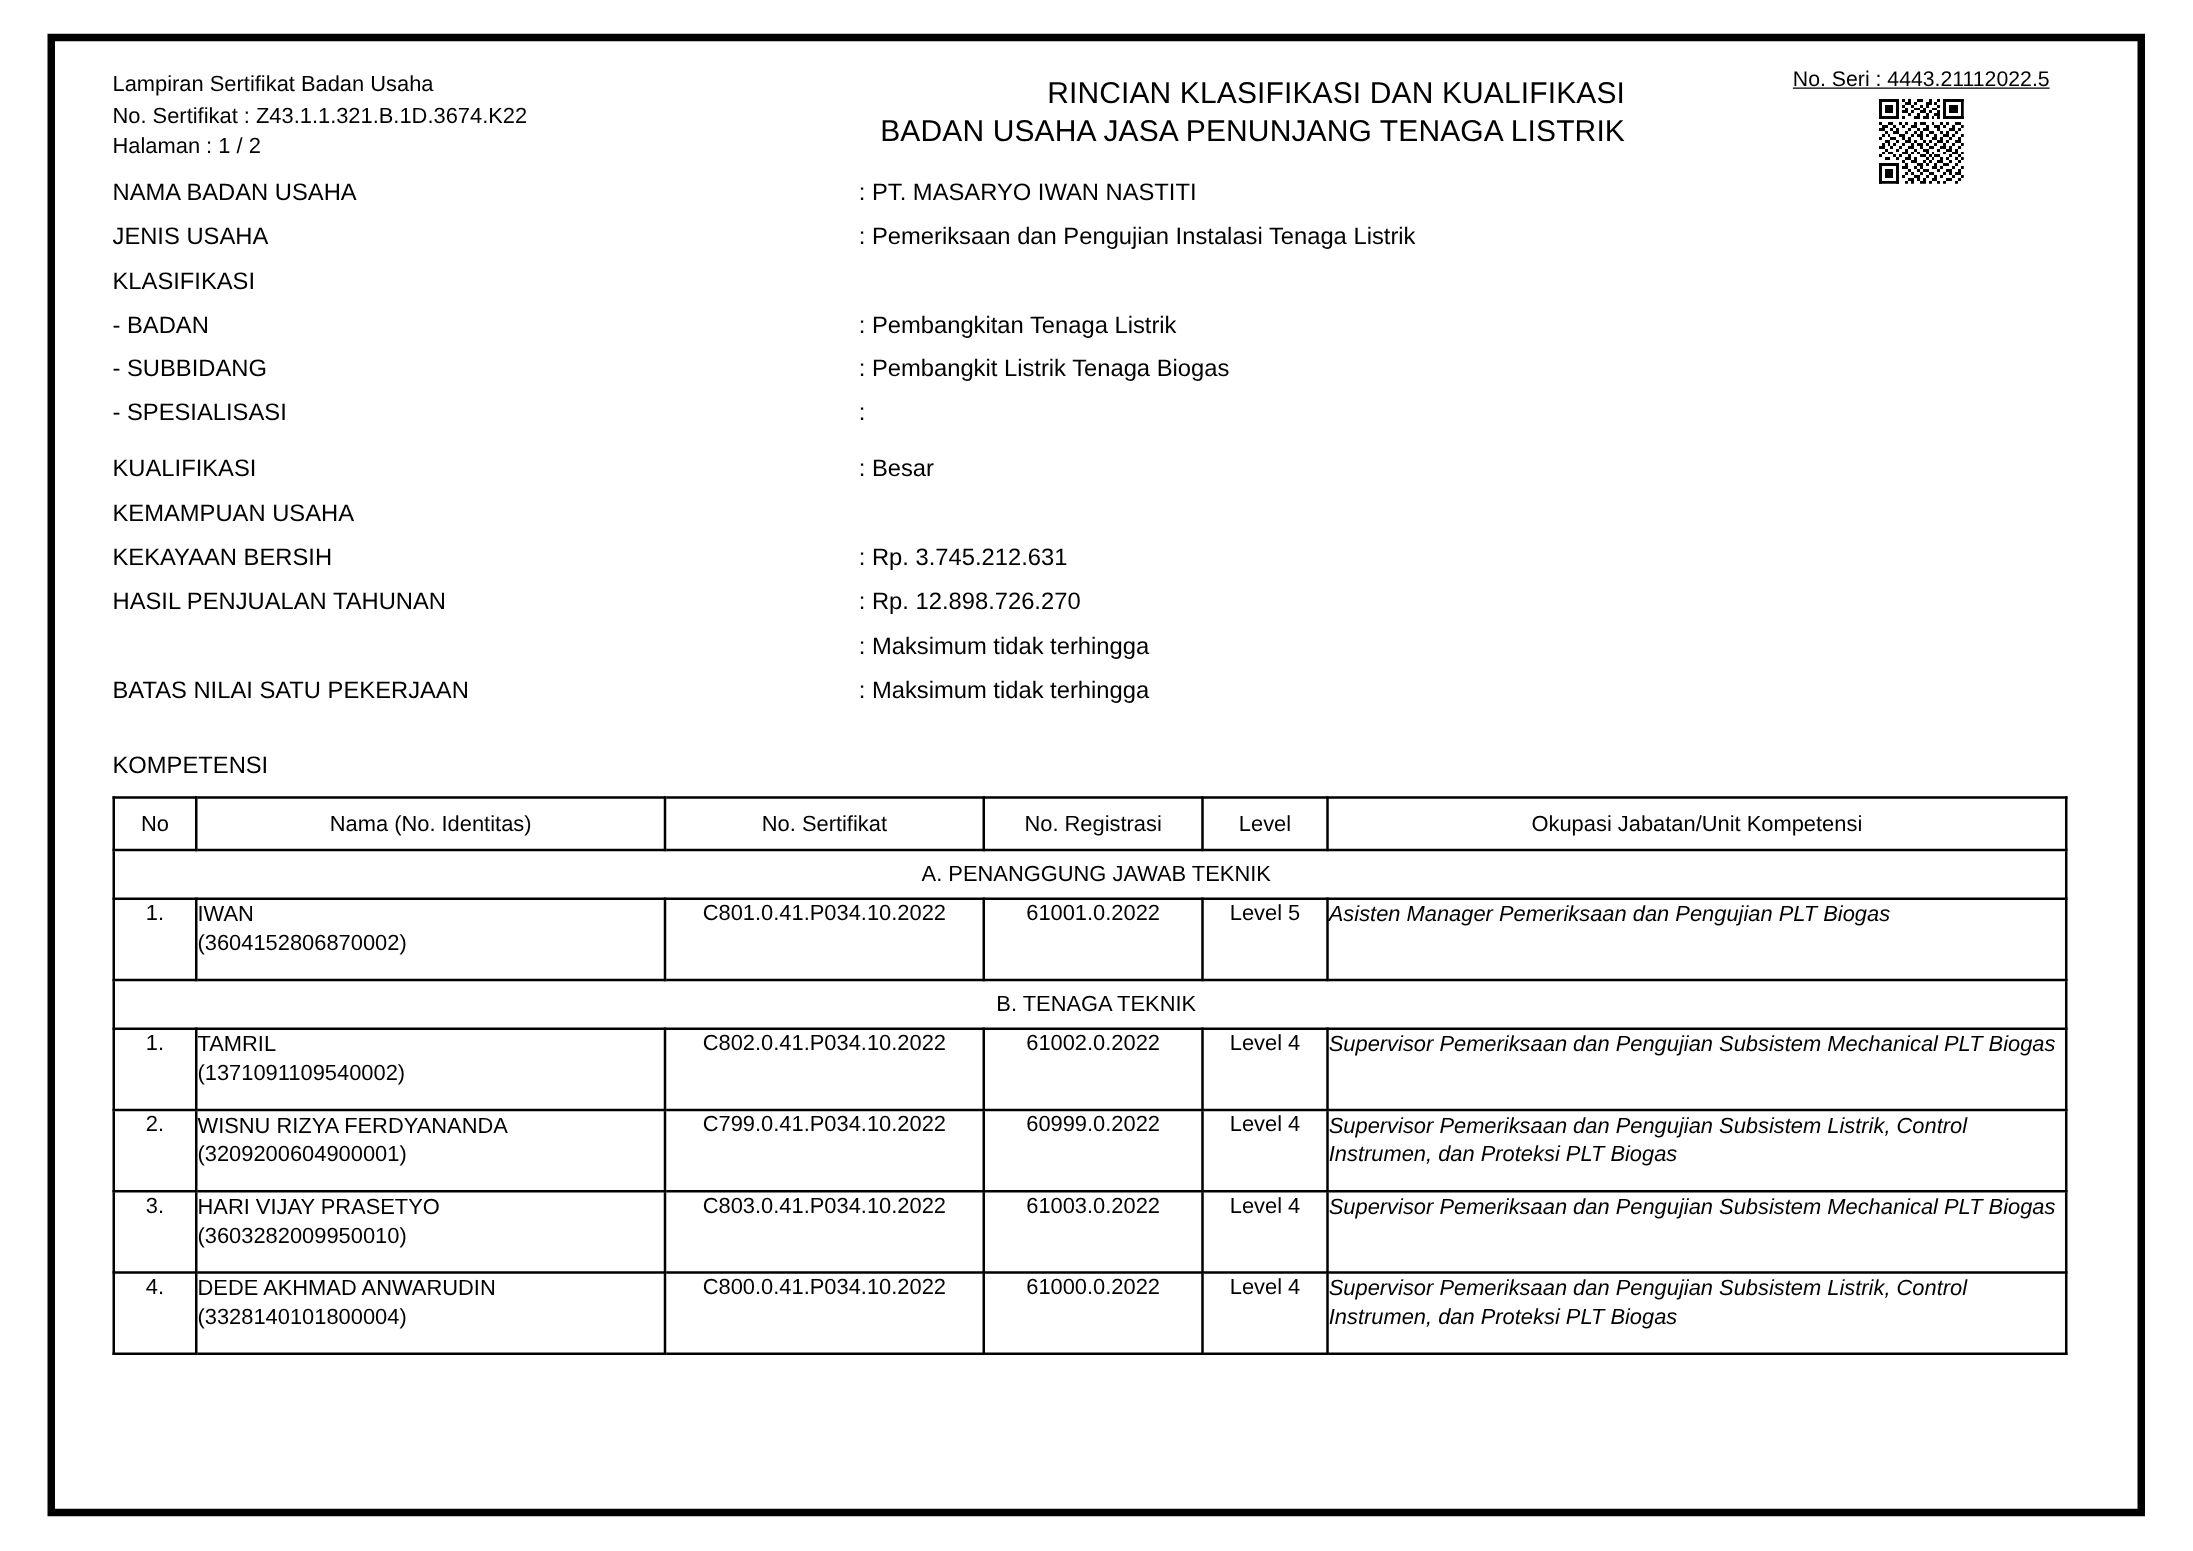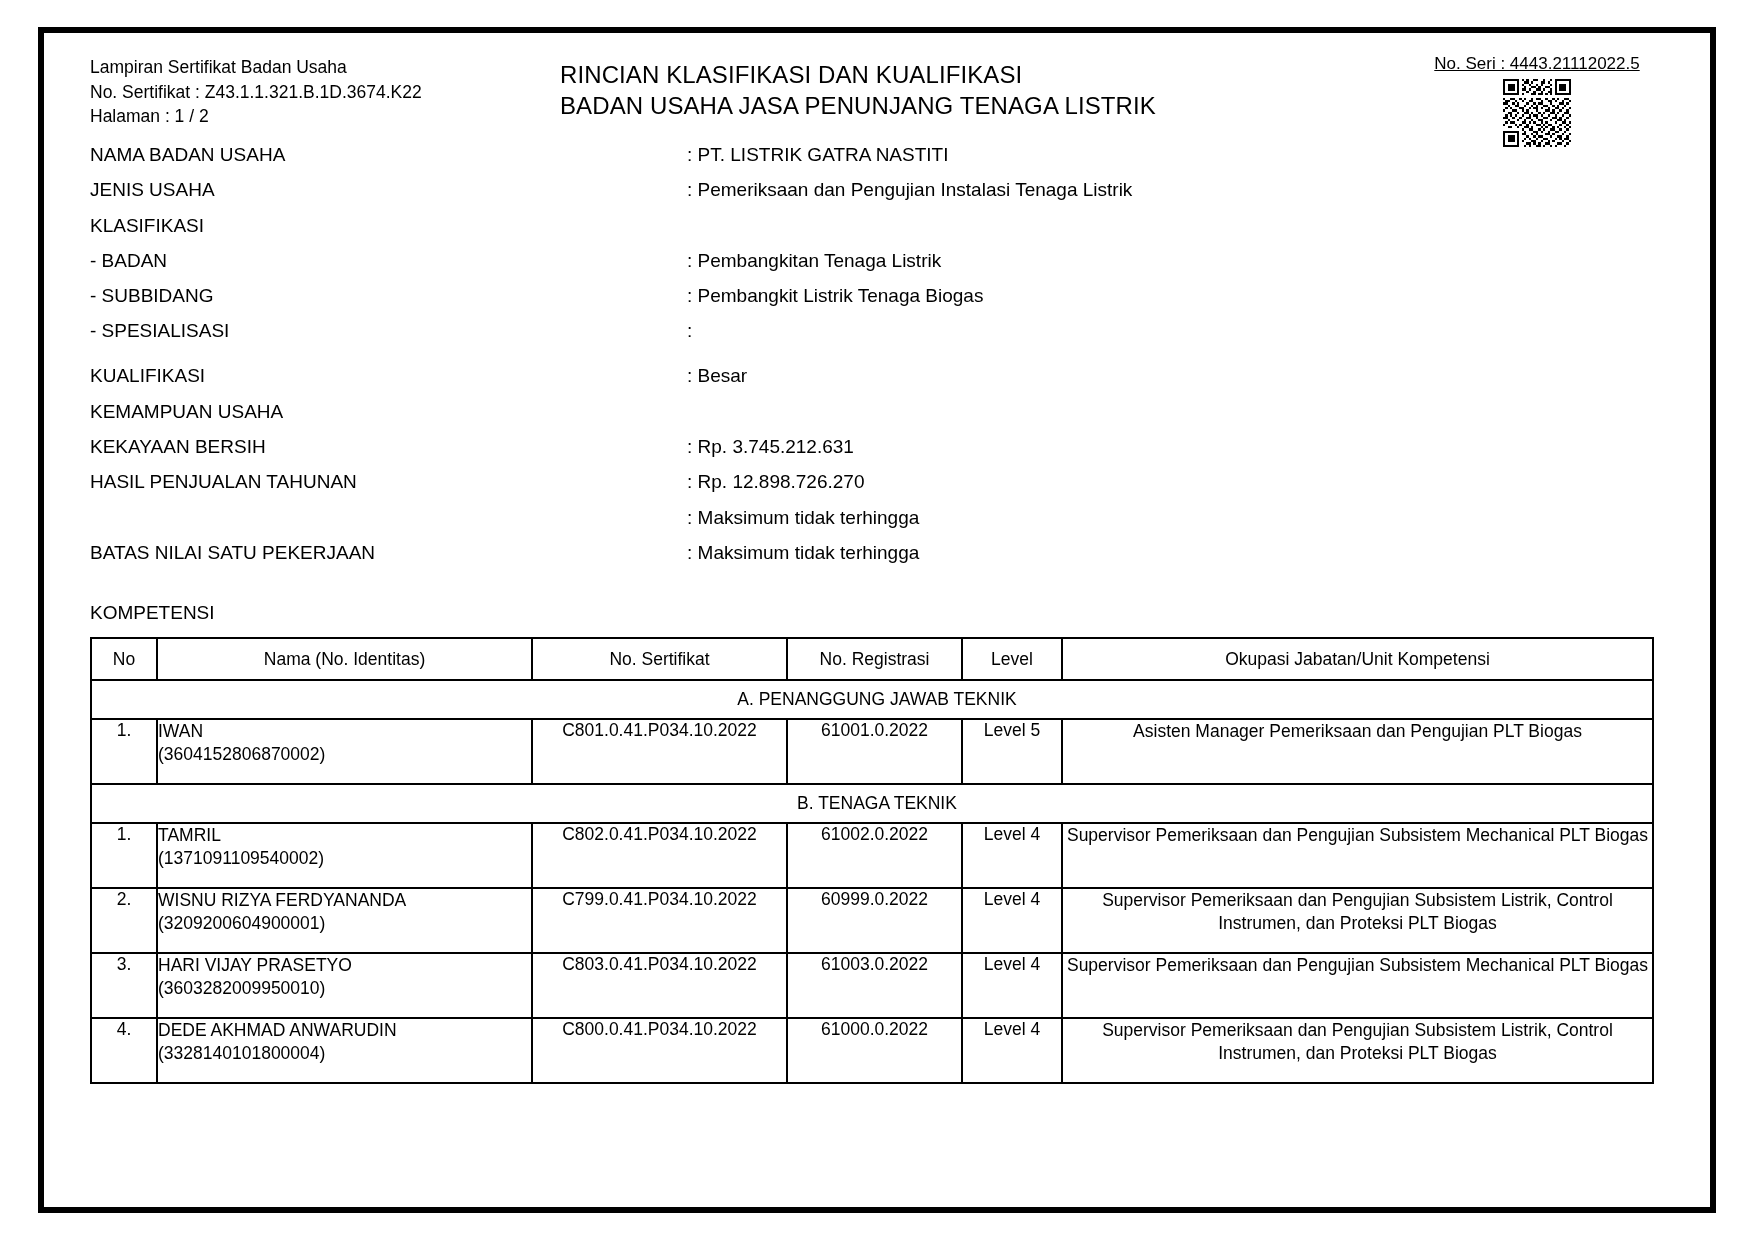--- a/index.html
+++ b/index.html
@@ -54,21 +54,21 @@
     top: 4px;
     font-size: 17.5px;
     line-height: 24.5px;
     white-space: nowrap;
   }
   .hdr-center {
     position: absolute;
     left: 470px;
     top: 8px;
     width: 740px;
-    text-align: left;
+    text-align: right;
     font-size: 24px;
     line-height: 31px;
     letter-spacing: 0.1px;
   }
   .hdr-right {
     position: absolute;
     right: 8px;
     top: 2px;
     width: 270px;
     text-align: center;
@@ -166,23 +166,23 @@
     line-height: 23px;
   }
   td.cell-sert,
   td.cell-reg,
   td.cell-level {
     text-align: center;
     padding-top: 10px;
   }
   td.cell-level { text-align: center; }
   td.cell-okup {
-    text-align: center;
     padding: 10px 8px 0 8px;
     line-height: 23px;
+    font-style: italic;
   }
   .nameline { display: block; }
 </style>
 </head>
 <body>
 
 <div class="page">
   <div class="frame">
     <div class="content">
 
@@ -426,21 +426,21 @@
                 <rect x="22" y="28" width="1" height="1"></rect>
                 <rect x="26" y="28" width="1" height="1"></rect>
             </g>
           </svg>
         </div>
       </div>
 
       <div class="info">
         <div class="info-row">
           <span class="lbl">NAMA BADAN USAHA</span>
-          <span class="val">: PT. LISTRIK GATRA NASTITI</span>
+          <span class="val">: PT. MASARYO IWAN NASTITI</span>
         </div>
         <div class="info-row">
           <span class="lbl">JENIS USAHA</span>
           <span class="val">: Pemeriksaan dan Pengujian Instalasi Tenaga Listrik</span>
         </div>
         <div class="info-row">
           <span class="lbl">KLASIFIKASI</span>
           <span class="val"></span>
         </div>
         <div class="info-row">

